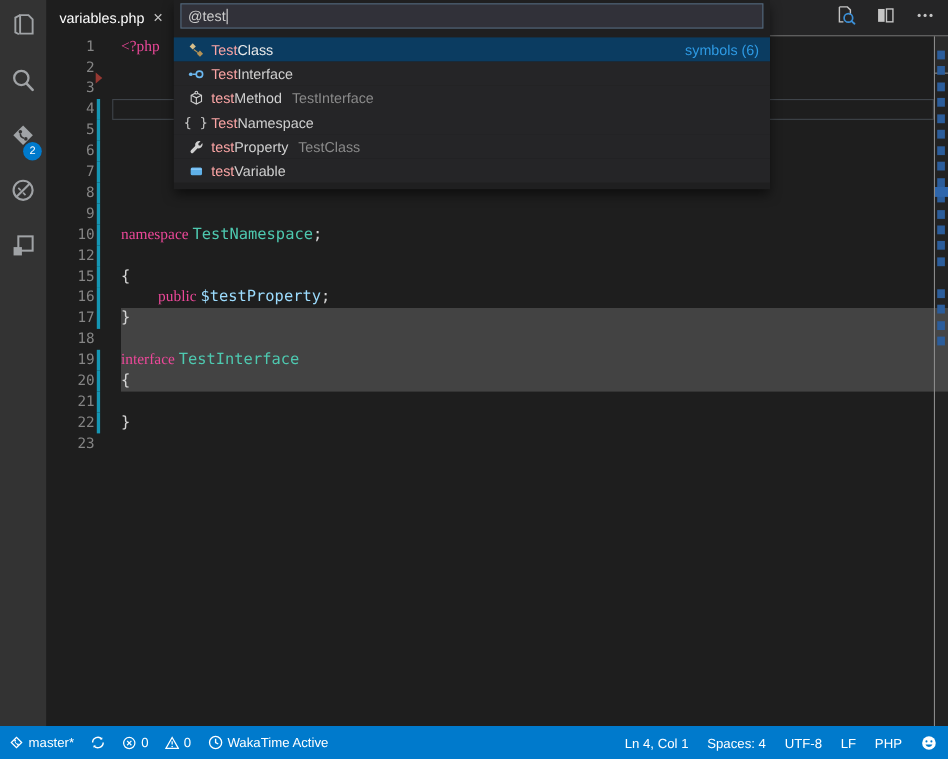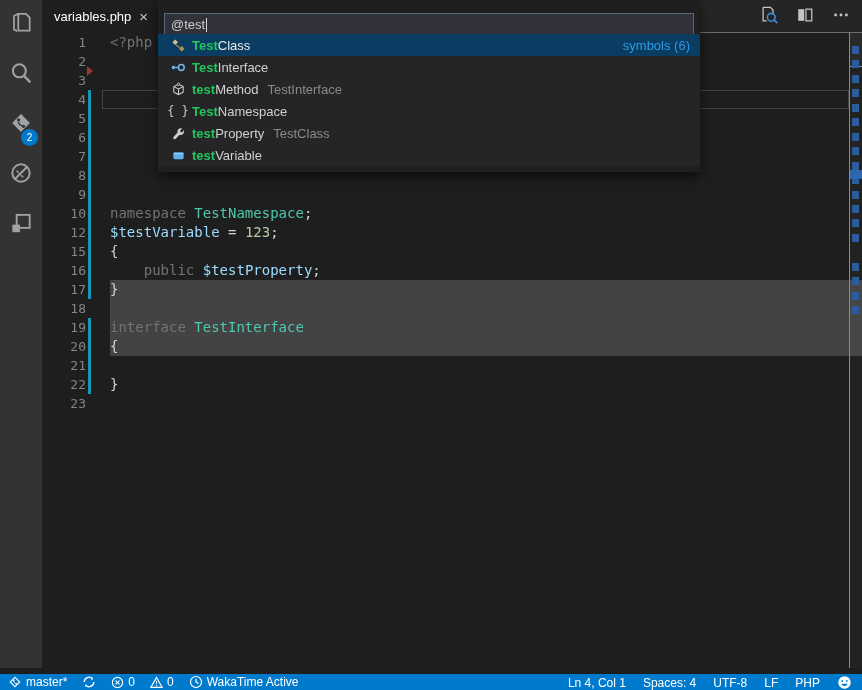--- a/index.html
+++ b/index.html
@@ -26,53 +26,53 @@
   .action-btn{width:22px;height:22px;display:flex;align-items:center;justify-content:center;cursor:pointer;}
   .topline{position:absolute;left:616px;right:0;top:32px;height:1px;background:#6d6d6d;z-index:3;}
 
   
   .rows{position:absolute;left:0;top:33px;right:13px;z-index:2;}
   .crow{display:flex;height:19px;line-height:19px;font-family:"DejaVu Sans Mono",monospace;font-size:14px;}
   .ln{width:44px;text-align:right;color:#858585;font-size:13px;flex:none;}
   .gut{width:8px;flex:none;position:relative;}
   .gut .bar{position:absolute;left:2px;top:0;width:3px;height:19px;background:#1596b4;}
   .code{padding-left:16px;white-space:pre;}
-  .tok-kw{color:#737373;} .tok-type{color:#4ec9b0;} .tok-var{color:#9cdcfe;}
+  .tok-kw{color:#ec4899;font-family:Liberation Serif, serif;} .tok-type{color:#4ec9b0;} .tok-var{color:#9cdcfe;}
   .tok-num{color:#b5cea8;} .tok-pl{color:#d4d4d4;} .tok-fn{color:#dcdcaa;}
 
   
   .rangehl{position:absolute;left:68px;top:280px;right:0;height:76px;background:rgba(255,255,255,0.17);z-index:1;}
   .curline{position:absolute;left:60px;top:90px;width:747px;height:19px;border:1px solid #3f444a;z-index:1;}
   .errmark{position:absolute;left:45px;top:66px;width:0;height:0;z-index:2;
            border-left:6px solid #963832;border-top:5px solid transparent;border-bottom:5px solid transparent;}
 
   
   .rulerline{position:absolute;left:807px;top:33px;bottom:0;width:1px;background:#8a8a8a;z-index:3;}
   .ruler{position:absolute;left:808px;top:33px;bottom:0;width:12px;z-index:3;background:rgba(255,255,255,0.02);}
   .ruler-slider{position:absolute;left:0;top:0;width:12px;height:34px;border-bottom:1px solid #8a8a8a;background:rgba(255,255,255,0.04);cursor:pointer;}
   .rmark{position:absolute;left:1.5px;width:7px;height:8px;background:#2b5d9b;}
   .rmark.wide{left:0;width:12px;height:9px;background:#2f66ab;}
 
   
   .quick{position:absolute;left:116px;top:0;width:542px;height:172px;background:#1f1f20;z-index:20;
          box-shadow:0 5px 10px rgba(0,0,0,0.55);}
-  .qinput{position:absolute;left:6px;right:6px;top:13px;height:23px;background:#313139;border:1px solid #52687c;
+  .qinput{position:absolute;left:6px;right:6px;top:3px;height:23px;background:#313139;border:1px solid #52687c;
           display:flex;align-items:center;padding:0 6px;font-size:13px;color:#cccccc;cursor:text;}
   .caret{display:inline-block;width:1px;height:14px;background:#d8d8d8;margin-left:1px;}
   .qlist{position:absolute;left:0;right:0;top:34px;}
   .qrow{height:22px;display:flex;align-items:center;padding:0 10px 0 12px;font-size:13px;color:#d0d0d0;cursor:pointer;background:#252527;}
   .qrow.selected{background:#0b3c61;color:#eaeaea;}
   .qicon{width:16px;height:16px;flex:none;margin-right:6px;display:flex;align-items:center;justify-content:center;}
-  .qmatch{color:#22c55e;font-weight:bold;}
+  .qmatch{color:#fca5a5;font-weight:normal;}
   .qdetail{margin-left:9px;color:#8a8a8a;}
   .qgroup{margin-left:auto;color:#2e9be5;}
   .brace-icon{font-family:"DejaVu Sans Mono",monospace;color:#c8c8c8;font-size:12px;}
 
   
-  .statusbar{position:absolute;left:0;right:0;bottom:0;height:16px;background:#007acc;color:#ffffff;
+  .statusbar{position:absolute;left:0;right:0;bottom:0;height:30px;background:#007acc;color:#ffffff;
              display:flex;align-items:center;font-size:12px;z-index:30;padding:0 10px 0 8px;}
   .sb-left{display:flex;align-items:center;gap:15px;}
   .sb-right{margin-left:auto;display:flex;align-items:flex-end;gap:17px;}
   .sb-item{display:flex;align-items:center;gap:4px;cursor:pointer;white-space:nowrap;}
   .sb-item svg{display:block;}
 </style>
 </head>
 <body>
 
 <div class="app">
@@ -230,21 +230,20 @@
           <span class="gut">
             <span class="bar"></span>
           </span>
           <span class="code"><span class="tok-kw">namespace </span><span class="tok-type">TestNamespace</span><span class="tok-pl">;</span></span>
         </div>
         <div class="crow">
           <span class="ln">12</span>
           <span class="gut">
             <span class="bar"></span>
           </span>
-          <span class="code"><span class="tok-var">$testVariable</span><span class="tok-pl"> = </span><span class="tok-num">123</span><span class="tok-pl">;</span></span>
         </div>
         <div class="crow">
           <span class="ln">15</span>
           <span class="gut">
             <span class="bar"></span>
           </span>
           <span class="code"><span class="tok-pl">{</span></span>
         </div>
         <div class="crow">
           <span class="ln">16</span>

